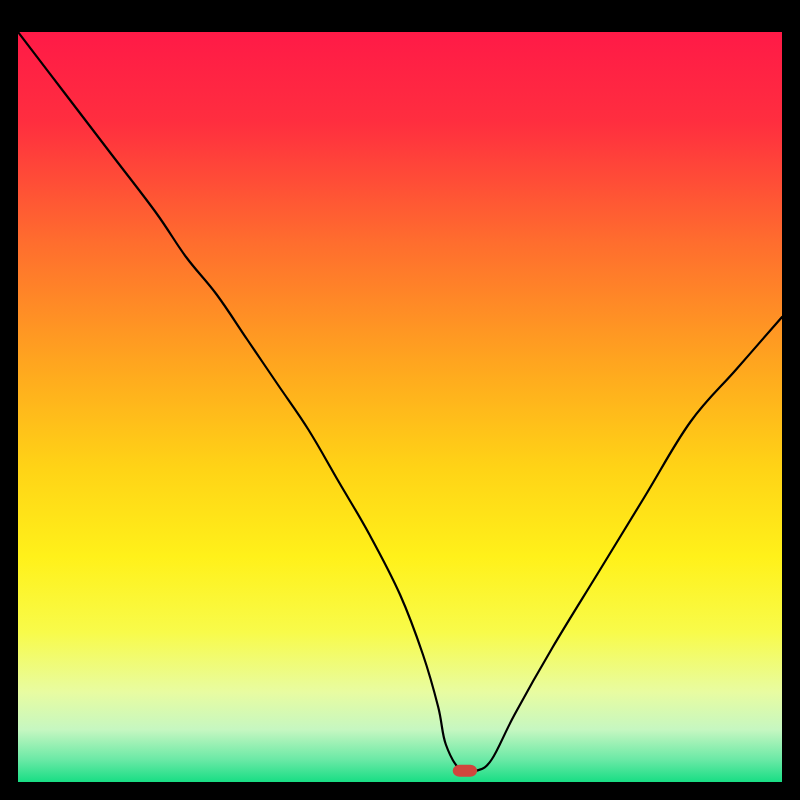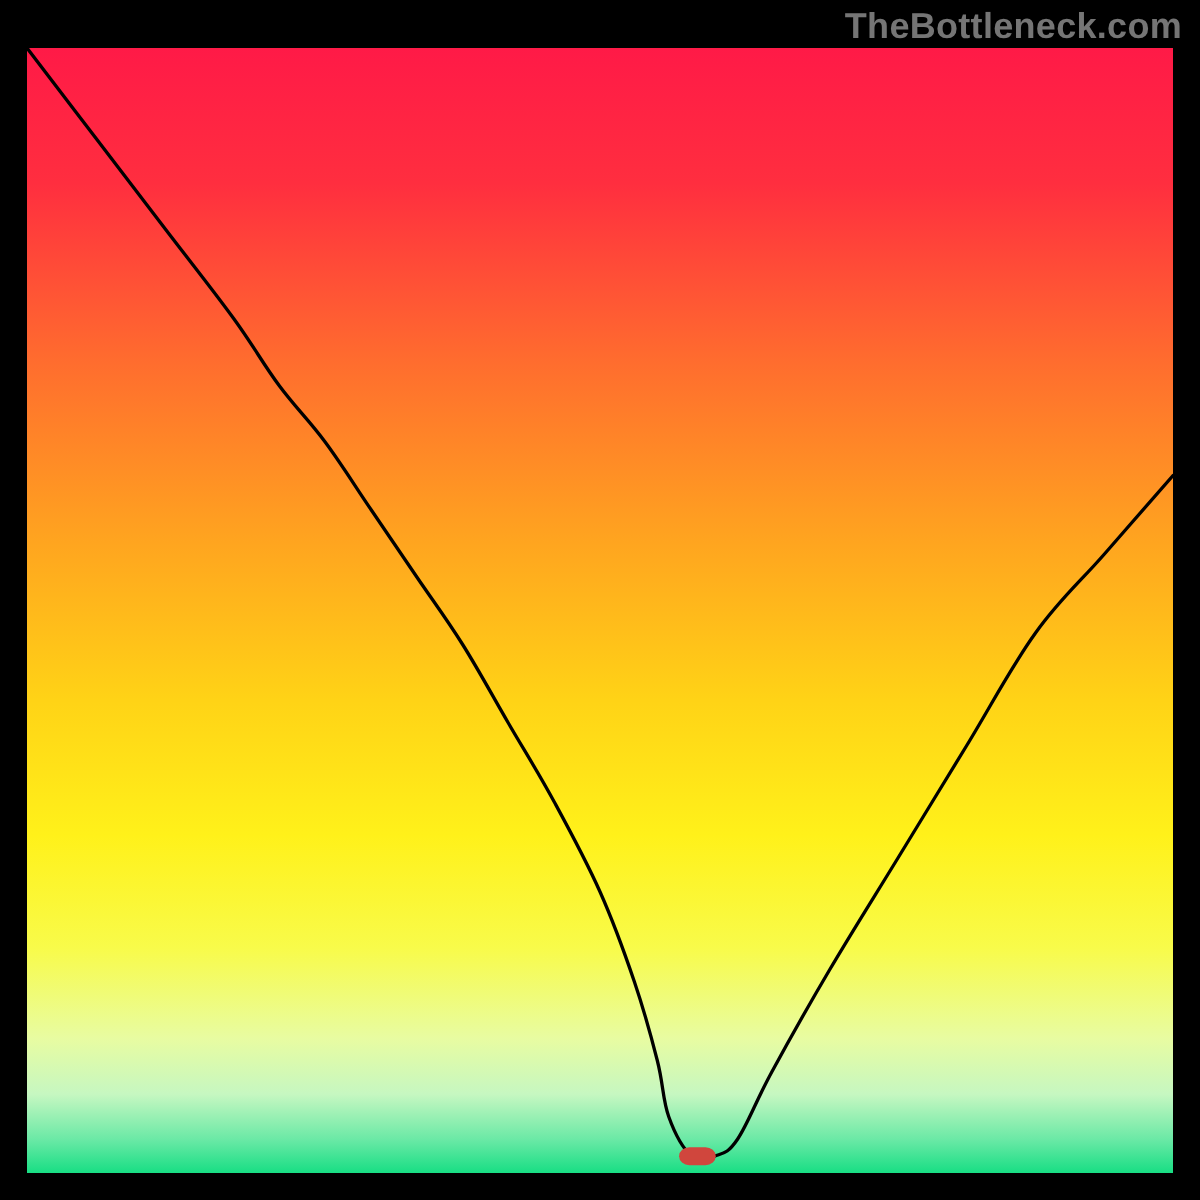--- a/index.html
+++ b/index.html
@@ -34,21 +34,20 @@
     height: 750px;
   }
   svg {
     display: block;
   }
 </style>
 </head>
 <body>
 
 <div class="outer">
-  <div class="watermark">TheBottleneck.com</div>
 
   <div class="plot-wrap">
     <svg id="plot-svg" viewBox="0 0 100 100" preserveAspectRatio="none" width="764" height="750">
       <defs>
         <linearGradient id="bg-grad" x1="0" y1="0" x2="0" y2="1">
             <stop offset="0%" stop-color="#ff1a47"></stop>
             <stop offset="12%" stop-color="#ff2e3f"></stop>
             <stop offset="28.000000000000004%" stop-color="#ff6d2e"></stop>
             <stop offset="44%" stop-color="#ffa51f"></stop>
             <stop offset="57.99999999999999%" stop-color="#ffd316"></stop>

